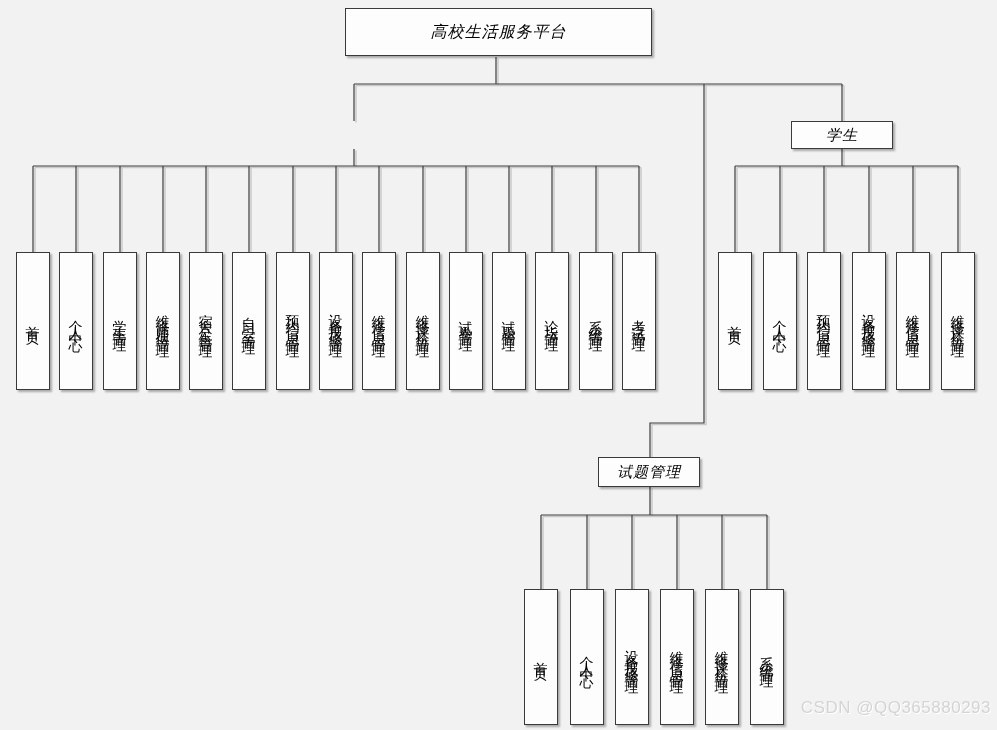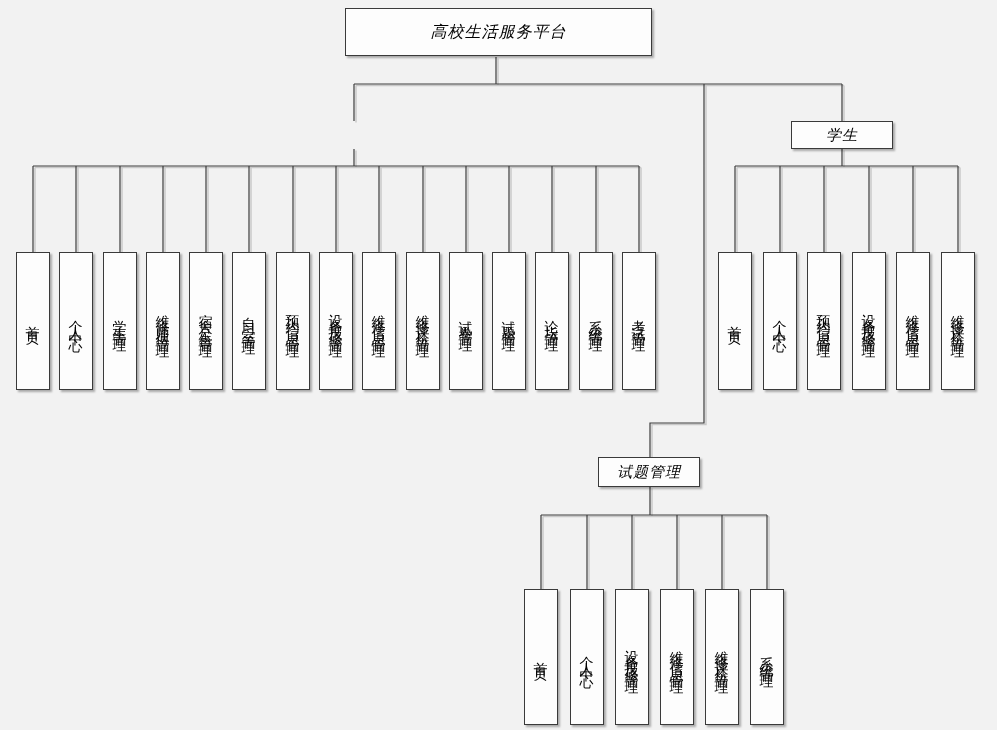--- a/index.html
+++ b/index.html
@@ -84,13 +84,14 @@
   <div class="node leaf row1" style="left:896px">维修信息管理</div>
   <div class="node leaf row1" style="left:941px">维修评价管理</div>
 
   <div class="node leaf row2" style="left:524px">首页</div>
   <div class="node leaf row2" style="left:570px">个人中心</div>
   <div class="node leaf row2" style="left:615px">设备报修管理</div>
   <div class="node leaf row2" style="left:660px">维修信息管理</div>
   <div class="node leaf row2" style="left:705px">维修评价管理</div>
   <div class="node leaf row2" style="left:750px">系统管理</div>
 
+  <div class="watermark">CSDN @QQ365880293</div>
 </div>
 
 </body></html>

